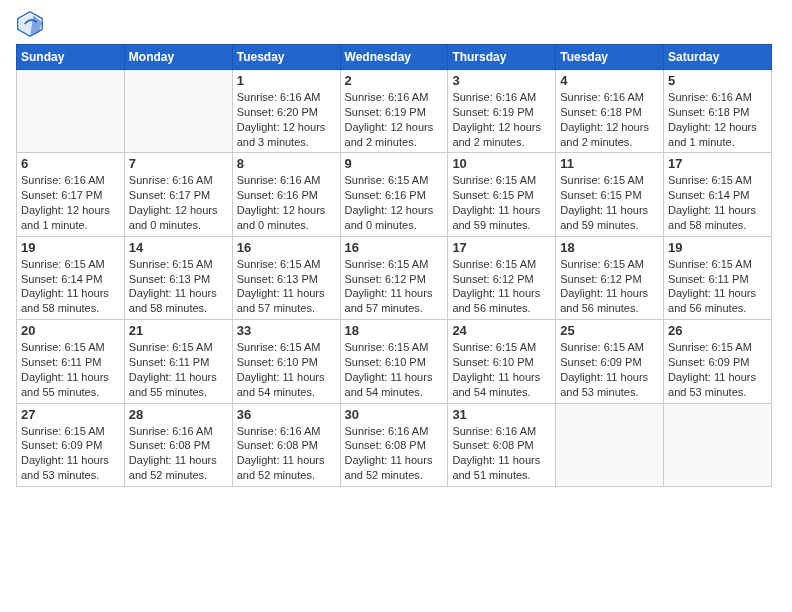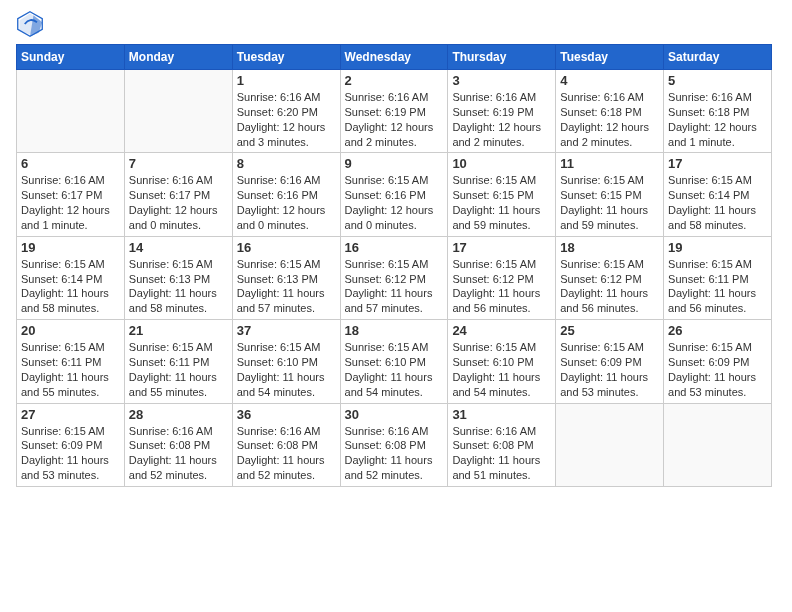--- a/index.html
+++ b/index.html
@@ -278,21 +278,21 @@
 and 55 minutes.</div>
           </td>
           <td>
             <span class="day-number">21</span>
             <div class="day-info">Sunrise: 6:15 AM
 Sunset: 6:11 PM
 Daylight: 11 hours
 and 55 minutes.</div>
           </td>
           <td>
-            <span class="day-number">37</span>
+            <span class="day-number">33</span>
             <div class="day-info">Sunrise: 6:15 AM
 Sunset: 6:10 PM
 Daylight: 11 hours
 and 54 minutes.</div>
           </td>
           <td>
             <span class="day-number">18</span>
             <div class="day-info">Sunrise: 6:15 AM
 Sunset: 6:10 PM
 Daylight: 11 hours

